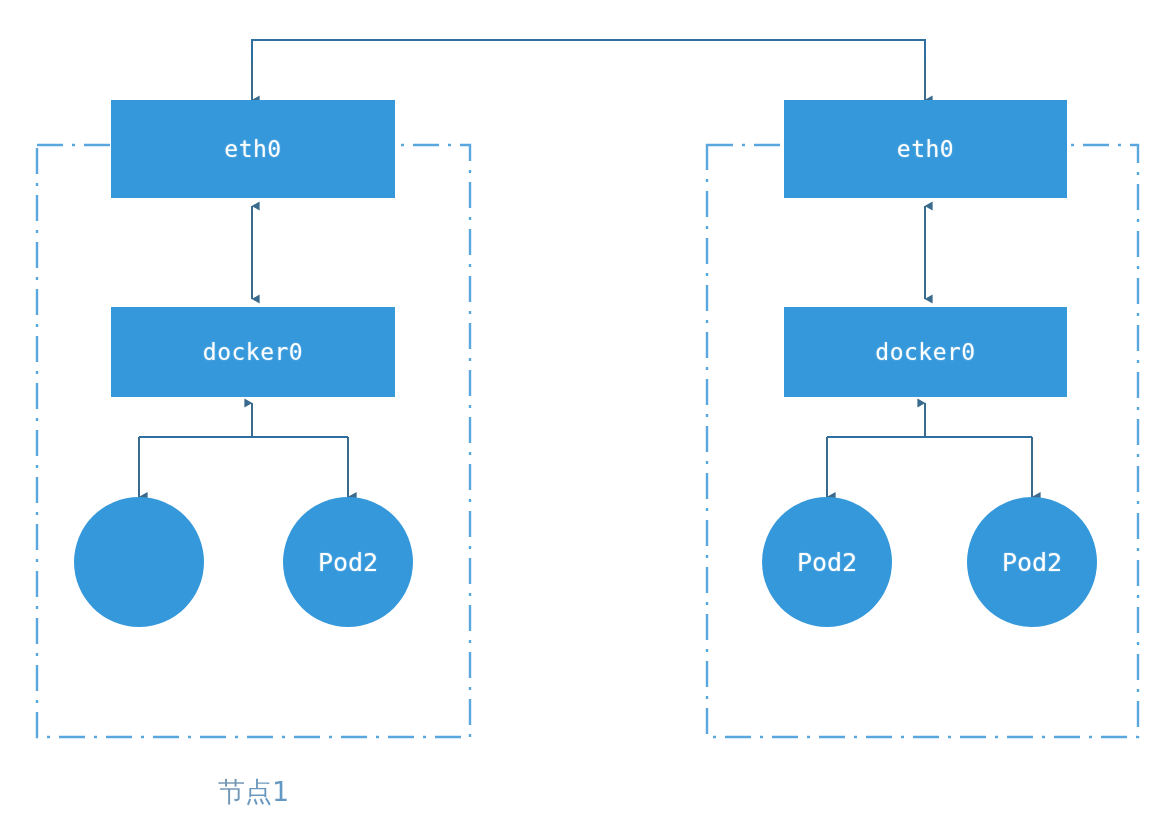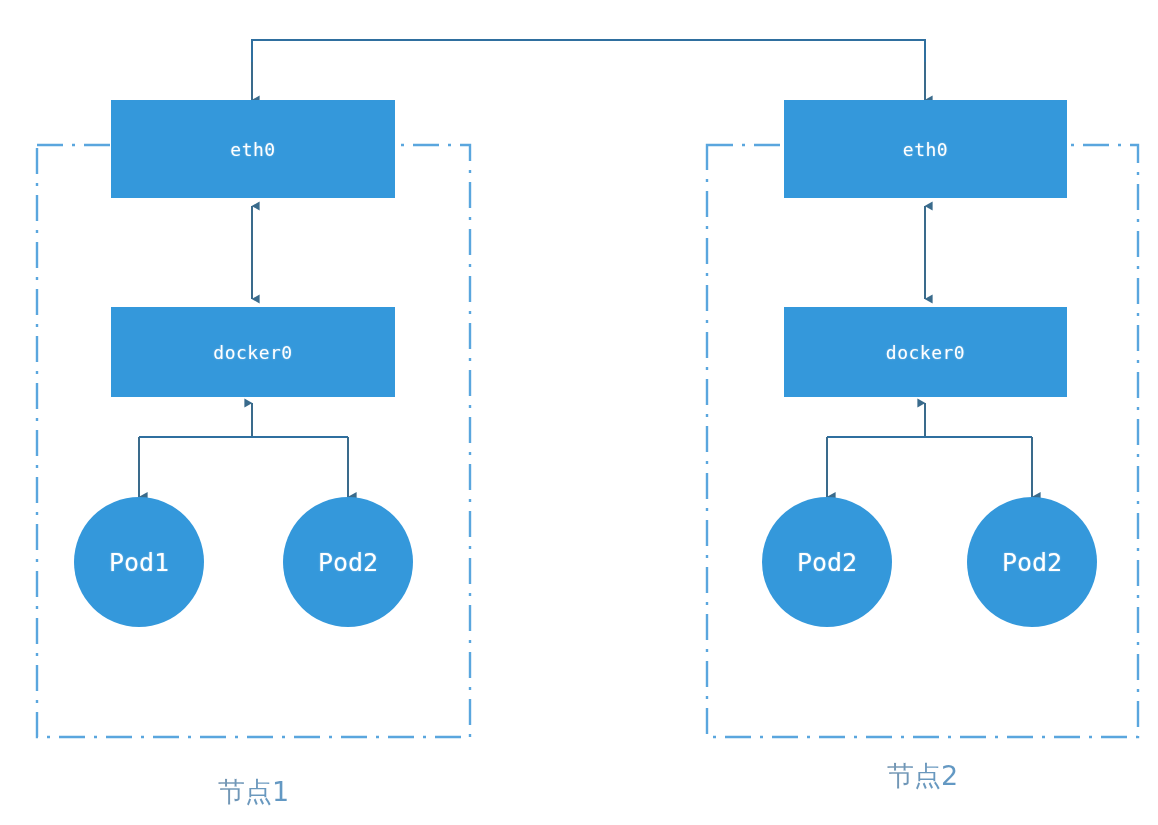--- a/index.html
+++ b/index.html
@@ -24,21 +24,21 @@
     width: 1158px;
     height: 825px;
   }
   .node-box-label {
     position: absolute;
     display: flex;
     align-items: center;
     justify-content: center;
     color: #ffffff;
     font-family: "DejaVu Sans Mono", "Liberation Mono", monospace;
-    font-size: 18px;
+    font-size: 23px;
     letter-spacing: 0.5px;
     text-shadow: 0 0 2px rgba(255,255,255,0.45);
     pointer-events: none;
   }
   .pod-label {
     position: absolute;
     display: flex;
     align-items: center;
     justify-content: center;
     color: #ffffff;
@@ -110,29 +110,27 @@
     <line x1="1032" y1="437" x2="1032" y2="497" stroke="#3a6b8c" stroke-width="2" marker-end="url(#arrow-pod)"></line>
 
     <circle cx="827" cy="562" r="65" fill="#3498db"></circle>
     <circle cx="1032" cy="562" r="65" fill="#3498db"></circle>
   </svg>
 
   <div class="node-box-label" style="left:111px; top:100px; width:284px; height:98px;">eth0</div>
 
   <div class="node-box-label" style="left:111px; top:307px; width:284px; height:90px;">docker0</div>
 
-  <div class="pod-label" style="left:74px; top:497px; width:130px; height:130px;">Pod1</div>
 
   <div class="pod-label" style="left:283px; top:497px; width:130px; height:130px;">Pod2</div>
 
   <div class="node-caption" style="left:37px; top:774px; width:433px;">节点1</div>
 
   <div class="node-box-label" style="left:784px; top:100px; width:283px; height:98px;">eth0</div>
 
   <div class="node-box-label" style="left:784px; top:307px; width:283px; height:90px;">docker0</div>
 
   <div class="pod-label" style="left:762px; top:497px; width:130px; height:130px;">Pod2</div>
 
   <div class="pod-label" style="left:967px; top:497px; width:130px; height:130px;">Pod2</div>
 
-  <div class="node-caption" style="left:707px; top:758px; width:431px;">节点2</div>
 
 </div>
 
 </body></html>

